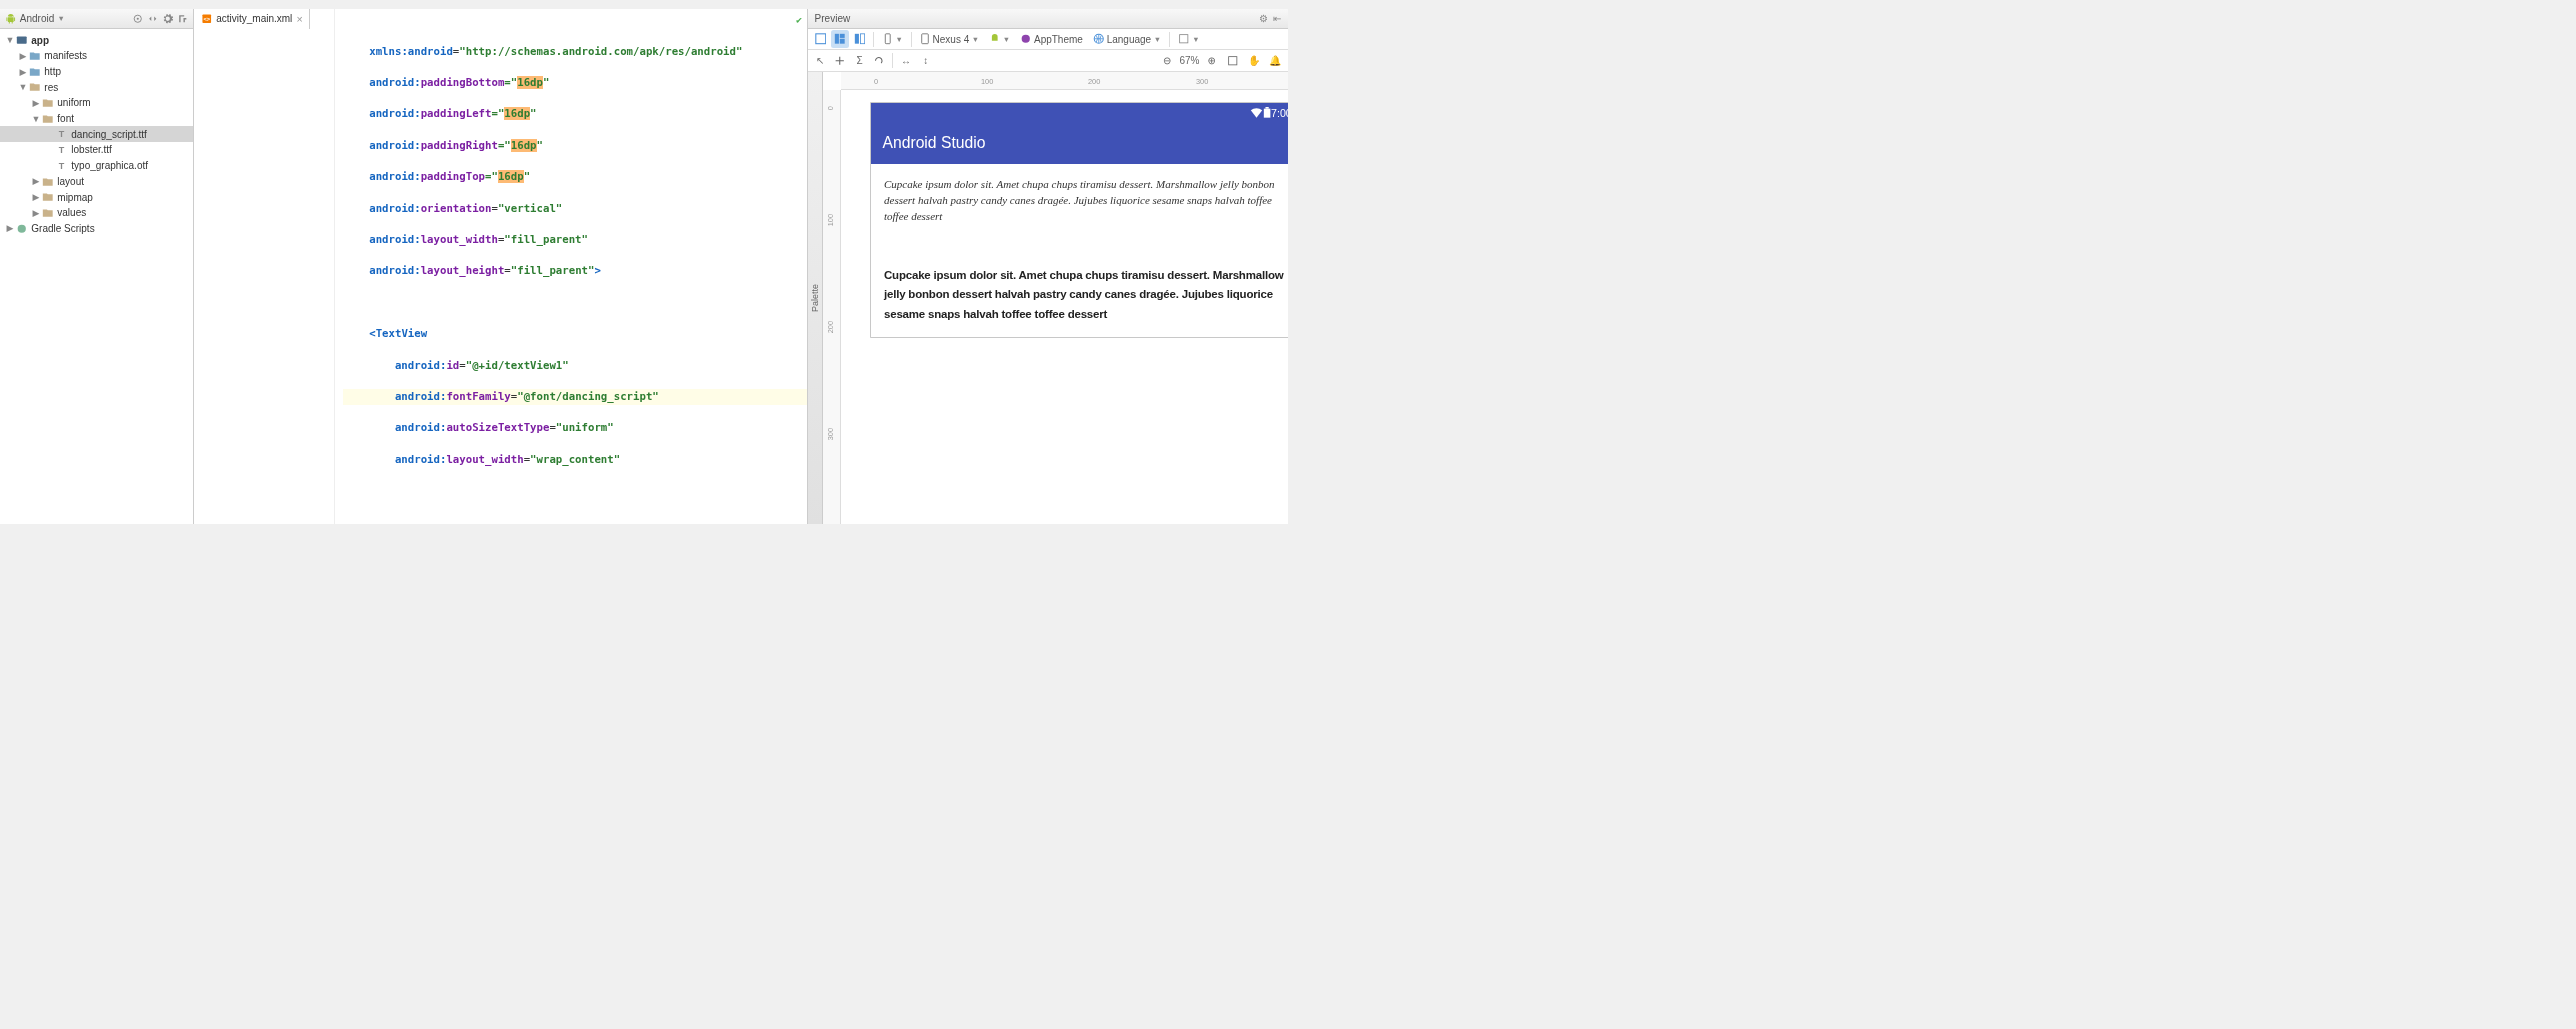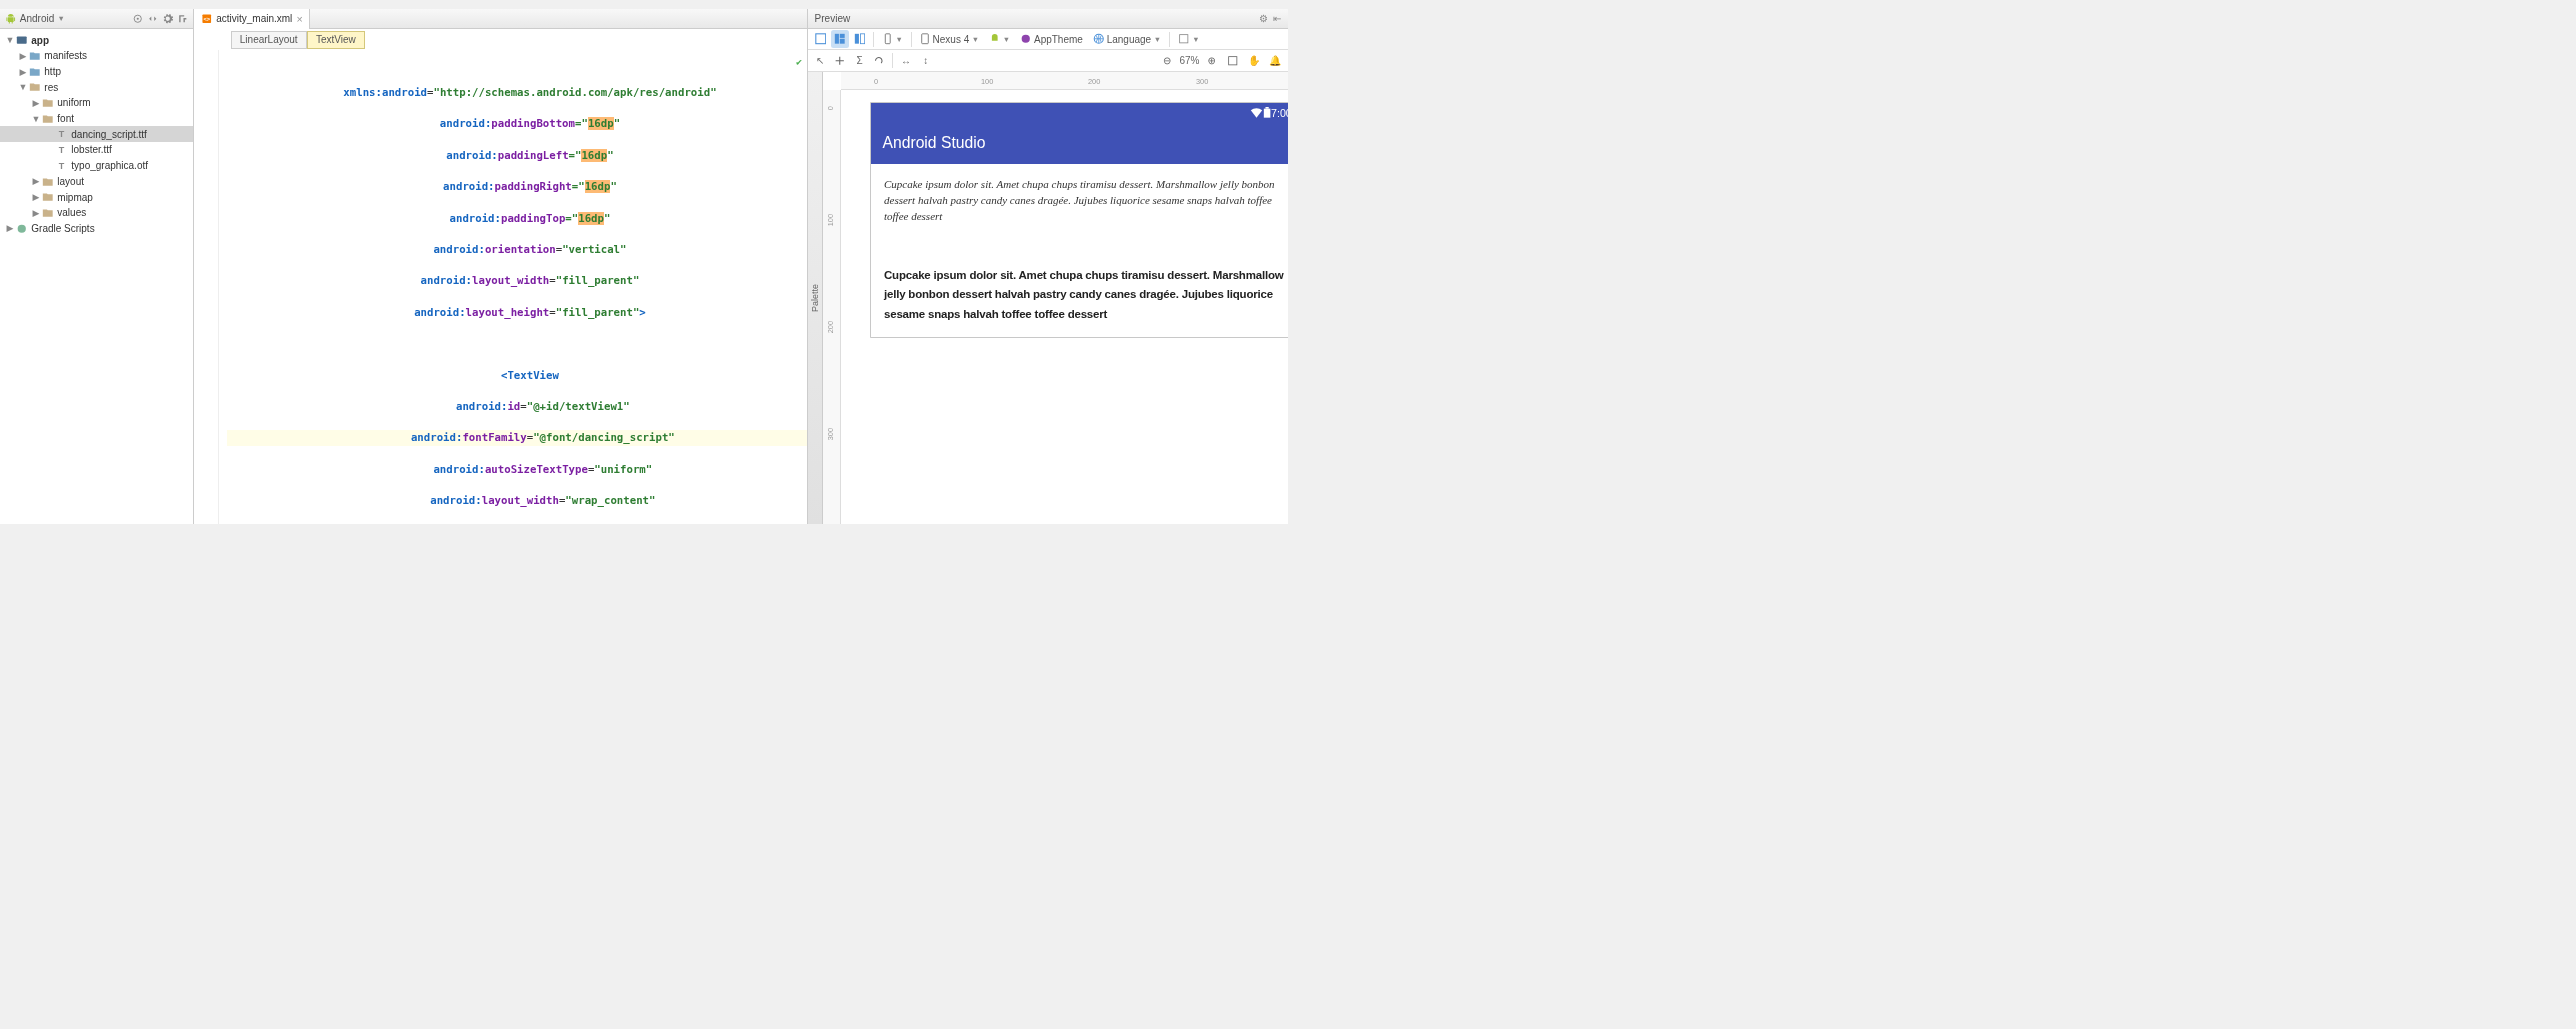--- a/index.html
+++ b/index.html
@@ -22,21 +22,21 @@
 .indent-1 { padding-left: 18px; }
 .indent-2 { padding-left: 31px; }
 .indent-3 { padding-left: 45px; }
 .folder-icon { fill: #7aa7c7; }
 .folder-icon-tan { fill: #c9b28a; }
 .module-icon { fill: #4a6b8a; }
 .font-icon { color: #888; font-size: 9px; font-weight: bold; }
 .bold { font-weight: bold; }
 
 
-.mid-panel { flex: 1; background: #fff; display: flex; flex-direction: column; border-right: 0.8px solid #ccc; text-align: center; }
+.mid-panel { flex: 1; background: #fff; display: flex; flex-direction: row; border-right: 0.8px solid #ccc; }
 .editor-tabs { height: 20px; background: linear-gradient(#f8f8f8,#e8e8e8); border-bottom: 0.8px solid #ccc; display: flex; align-items: center; }
 .editor-tab { height: 20px; display: flex; align-items: center; padding: 0 6.6px; border-right: 0.8px solid #ccc; background: #fff; gap: 4.1px; }
 .editor-tab .xicon { width: 11.5px; height: 11.5px; }
 .editor-tab .close { color: #999; cursor: pointer; font-size: 10.7px; }
 
 .breadcrumb { height: 21.4px; display: flex; align-items: center; padding: 3.3px 6.6px; gap: 0; }
 .bc-item { border: 0.8px solid #ccc; padding: 2.5px 8.2px; background: #f5f5f5; color: #555; }
 .bc-item.active { background: #fff6c8; border-color: #d4c77a; }
 
 .editor-body { flex: 1; display: flex; overflow: hidden; position: relative; }
@@ -227,25 +227,20 @@
   <div class="mid-panel">
     <div class="editor-tabs">
       <div class="editor-tab">
         <svg class="xicon" viewBox="0 0 16 16" style="font-size:12px">
             <rect x="2" y="2" width="12" height="12" rx="1" fill="#f57c00"></rect>
             <text x="8" y="11" text-anchor="middle" fill="#fff" font-size="8" font-weight="bold">&lt;&gt;</text>
           </svg>
         <span>activity_main.xml</span>
         <span class="close">×</span>
       </div>
-    </div>
-    <div class="breadcrumb">
-      <span style="width:30px"></span>
-      <div class="bc-item">LinearLayout</div>
-      <div class="bc-item active">TextView</div>
     </div>
     <div class="editor-body">
       <div class="gutter"></div>
       <div class="code">
         <span class="green-check">✔</span>
 <div class="code-line">    <span class="c-ns">xmlns:</span><span class="c-ns">android</span><span class="c-eq">=</span><span class="c-str">"http://schemas.android.com/apk/res/android"</span></div>
 <div class="code-line">    <span class="c-ns">android:</span><span class="c-attr">paddingBottom</span><span class="c-str">="</span><span class="c-str c-strbg">16dp</span><span class="c-str">"</span></div>
 <div class="code-line">    <span class="c-ns">android:</span><span class="c-attr">paddingLeft</span><span class="c-str">="</span><span class="c-str c-strbg">16dp</span><span class="c-str">"</span></div>
 <div class="code-line">    <span class="c-ns">android:</span><span class="c-attr">paddingRight</span><span class="c-str">="</span><span class="c-str c-strbg">16dp</span><span class="c-str">"</span></div>
 <div class="code-line">    <span class="c-ns">android:</span><span class="c-attr">paddingTop</span><span class="c-str">="</span><span class="c-str c-strbg">16dp</span><span class="c-str">"</span></div>

